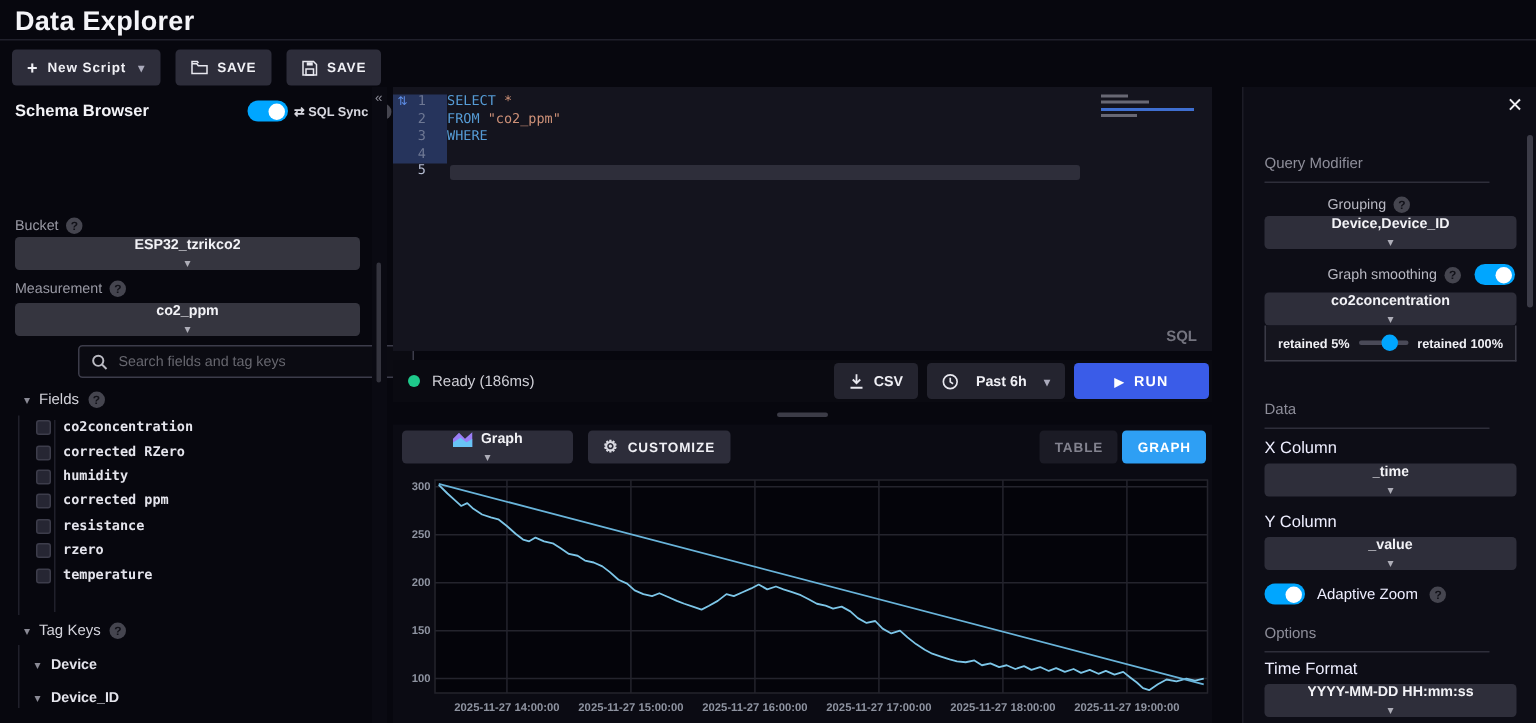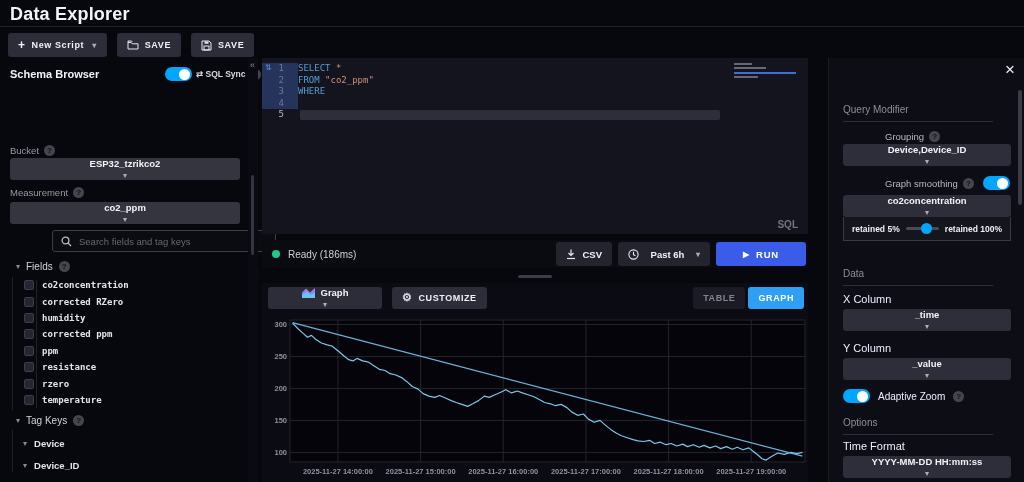--- a/index.html
+++ b/index.html
@@ -204,24 +204,20 @@
         <div class="field-row">
           <span class="checkbox"></span>
           <span class="field-label">humidity</span>
         </div>
         <div class="field-row">
           <span class="checkbox"></span>
           <span class="field-label">corrected ppm</span>
         </div>
         <div class="field-row">
           <span class="checkbox"></span>
-          <span class="field-label">ppm</span>
-        </div>
-        <div class="field-row">
-          <span class="checkbox"></span>
           <span class="field-label">resistance</span>
         </div>
         <div class="field-row">
           <span class="checkbox"></span>
           <span class="field-label">rzero</span>
         </div>
         <div class="field-row">
           <span class="checkbox"></span>
           <span class="field-label">temperature</span>
         </div>

